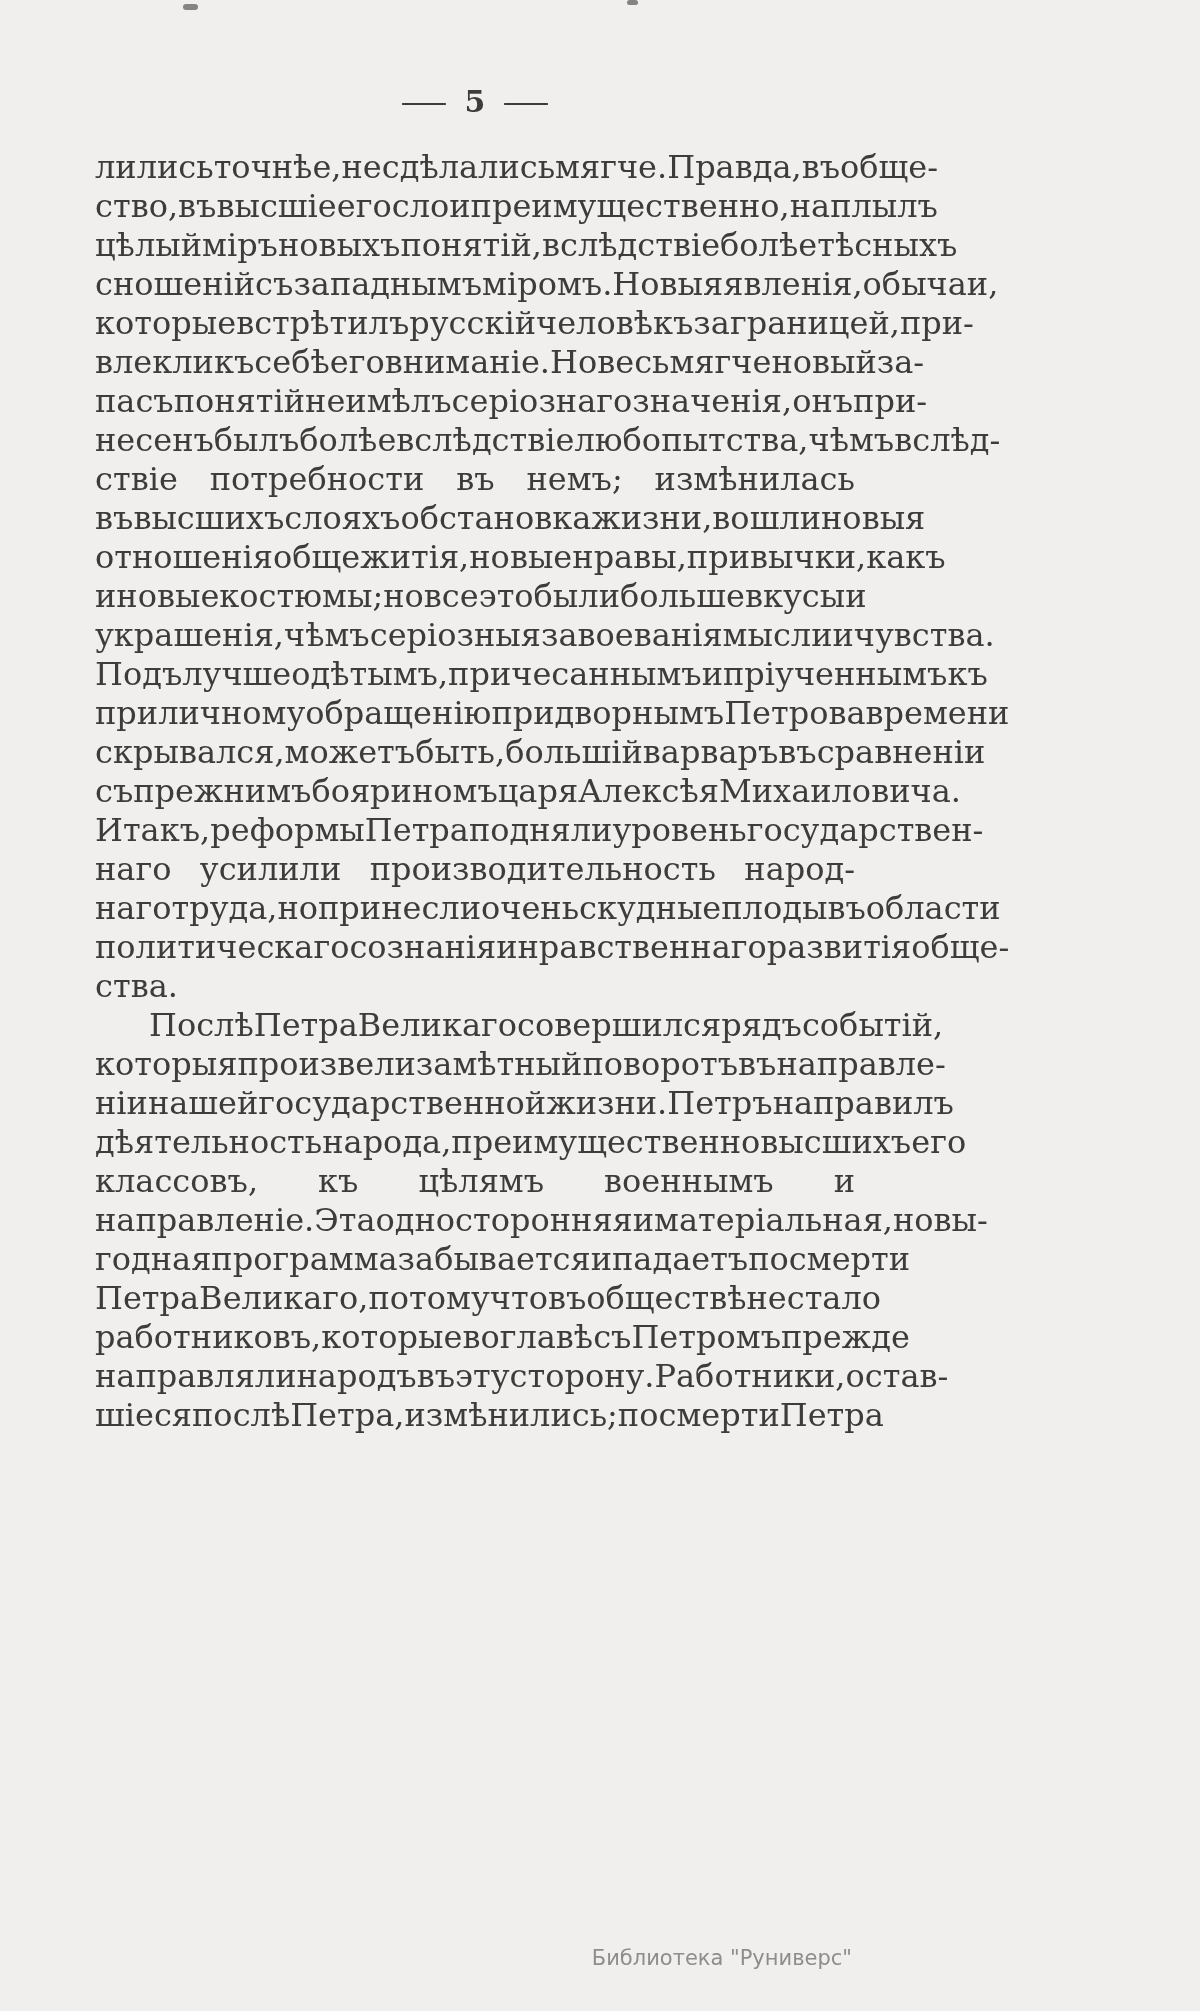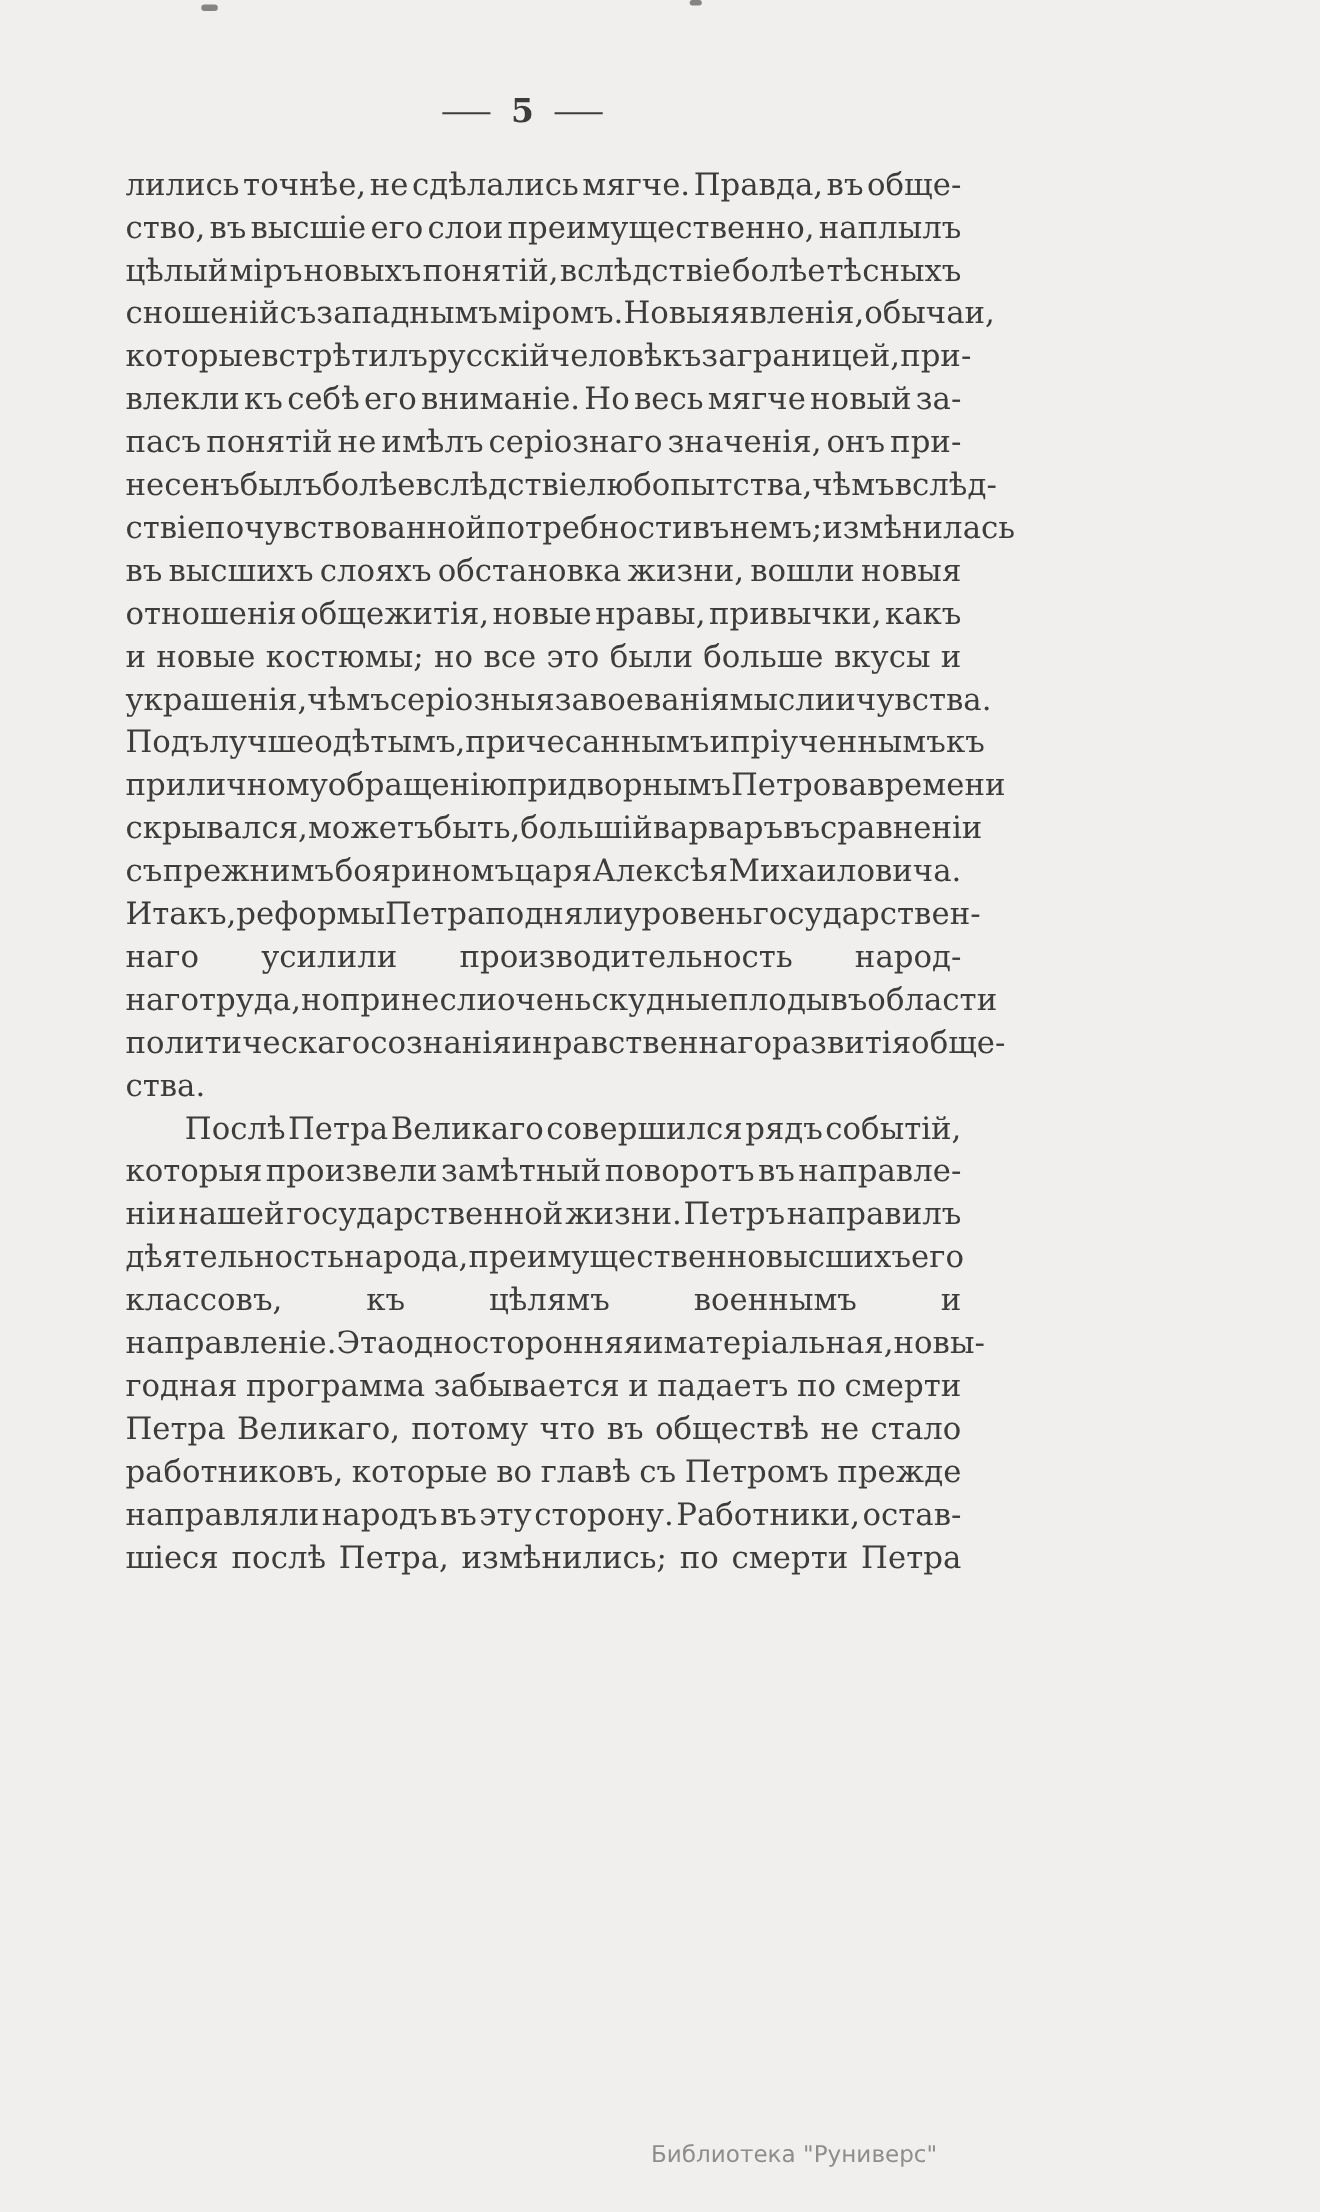--- a/index.html
+++ b/index.html
@@ -35,23 +35,22 @@
     font-weight:400;
   }
 
   .text-block{
     position:absolute;left:95px;top:148px;width:760px;
   }
   .line{
     display:flex;justify-content:space-between;align-items:baseline;
     width:100%;box-sizing:border-box;
     height:39px;line-height:39px;
-    font-size:28px;
+    font-size:32px;
     white-space:nowrap;
-    margin-left:19px;
   }
   .line.indent{padding-left:54px;}
   .line.no-justify{justify-content:flex-start;}
   .word{display:inline-block;}
   .word.italic{}
 
   .watermark{
     position:absolute;right:348px;top:1946px;
     font-family:"DejaVu Sans", sans-serif;
     font-size:21px;color:var(--wm);
@@ -145,21 +144,20 @@
         <span class="word">несенъ</span>
         <span class="word">былъ</span>
         <span class="word">болѣе</span>
         <span class="word">вслѣдствіе</span>
         <span class="word">любопытства,</span>
         <span class="word">чѣмъ</span>
         <span class="word">вслѣд-</span>
       </div>
       <div class="line">
         <span class="word">ствіе</span>
-        <span class="word">почувствованной</span>
         <span class="word">потребности</span>
         <span class="word">въ</span>
         <span class="word">немъ;</span>
         <span class="word">измѣнилась</span>
       </div>
       <div class="line">
         <span class="word">въ</span>
         <span class="word">высшихъ</span>
         <span class="word">слояхъ</span>
         <span class="word">обстановка</span>

